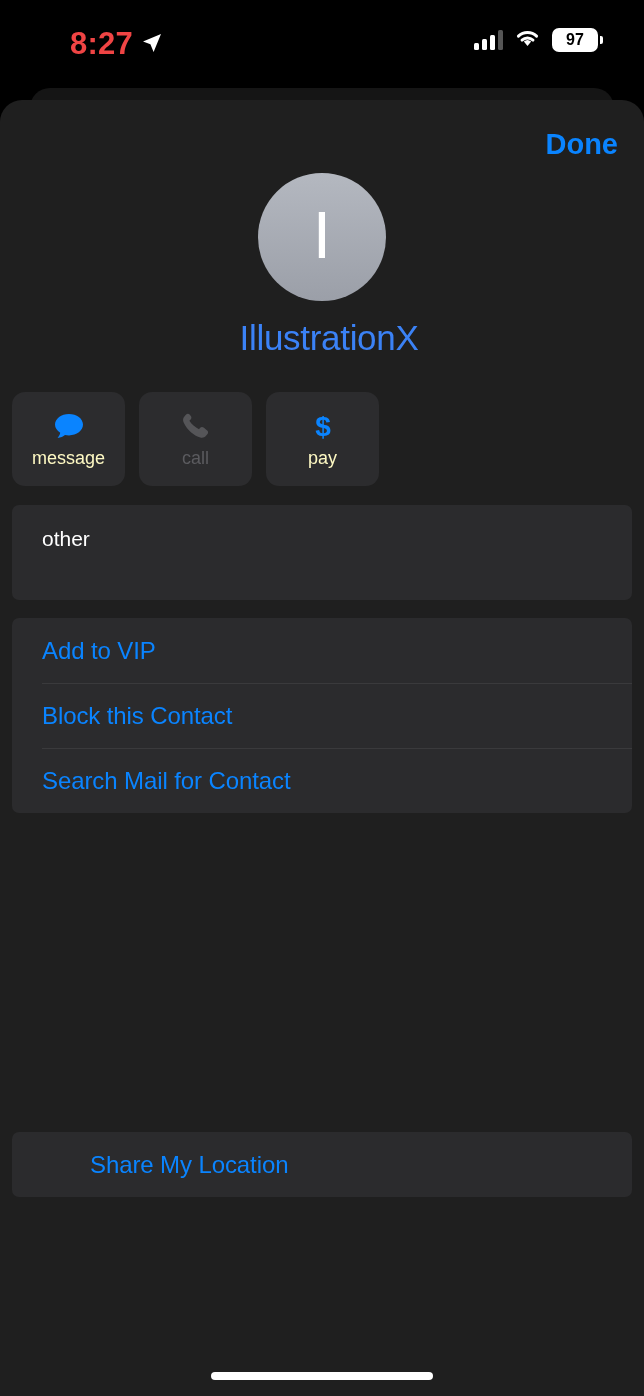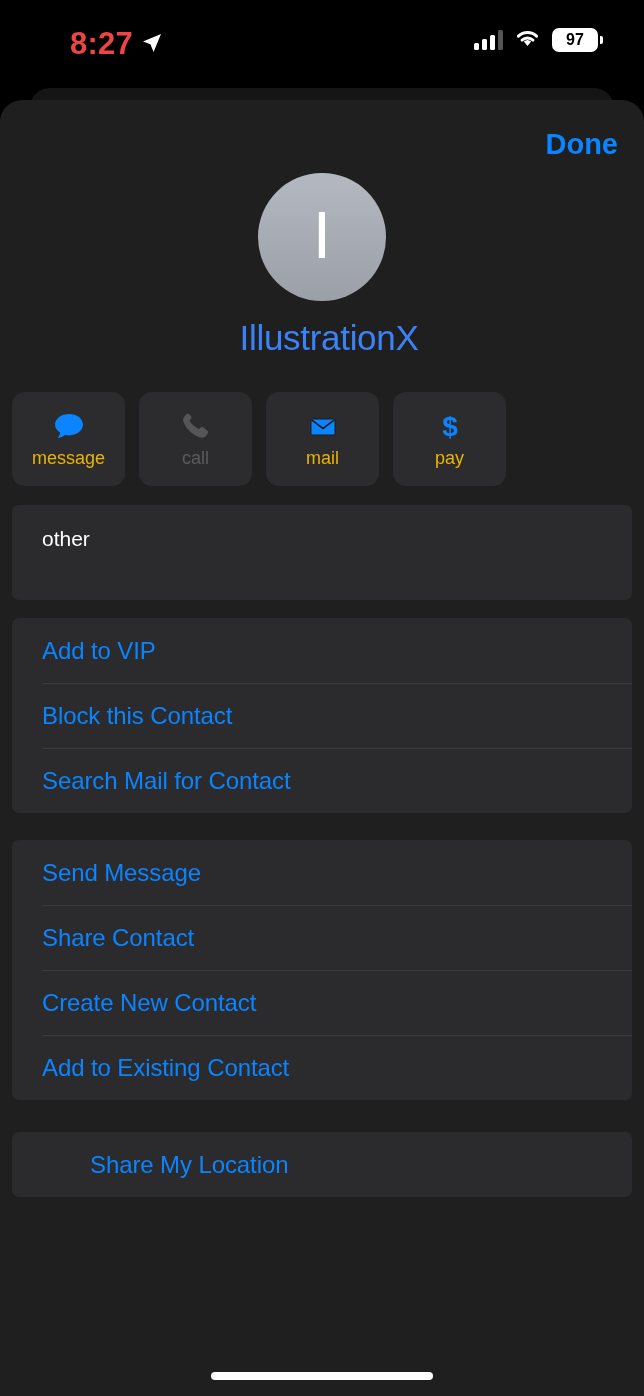--- a/index.html
+++ b/index.html
@@ -87,21 +87,21 @@
     width:680px; display:flex; gap:14px;
   }
   .act {
     width:113px; height:94px; flex:0 0 auto;
     background:#2c2c2e; border-radius:13px;
     display:flex; flex-direction:column; align-items:center; justify-content:center;
     gap:8px; cursor:pointer; border:none;
   }
   .act .ic { width:34px; height:30px; display:block; }
   .act .lb { font-size:18px; line-height:1; font-family:"Liberation Sans",sans-serif; }
-  .act.on .lb { color:#eab308; }
+  .act.on .lb { color:#fef9c3; }
   .act.off .lb { color:#5b5b5f; }
 
   
   .card {
     position:absolute; left:12px; width:620px;
     background:#2b2b2d; border-radius:7px; overflow:hidden;
   }
   #card-other { top:405px; height:95px; }
   .oth-label {
     position:absolute; left:30px; top:22px;
@@ -183,27 +183,20 @@
       </button>
 
       <button class="act off">
         <svg class="ic" viewBox="0 0 34 30">
           <path d="M10.6 3.4 c-1.1-1-2.7-0.8-3.7 0.3 L5.2 5.7 c-1.4 1.6-1.5 4-0.3 6.4 c1.4 2.9 3.9 6.4 7 9.1 c3.1 2.7 6.7 4.6 9.4 5.3 c2.2 0.6 4.3 0 5.5-1.4 l1.7-2 c0.9-1.1 0.8-2.7-0.3-3.6 l-3.6-2.9 c-1.1-0.9-2.7-0.7-3.6 0.4 l-1 1.2 c-1.9-0.8-3.8-2.1-5.5-3.6 c-1.7-1.5-3.1-3.2-4.1-4.9 l1.2-1.1 c1-0.9 1.1-2.5 0.2-3.5 Z" fill="#555558"></path>
         </svg>
         <span class="lb">call</span>
       </button>
 
 
-      <button class="act on">
-        <svg class="ic" viewBox="0 0 34 30">
-          <rect x="5" y="8" width="24" height="16" rx="1.4" fill="#0a84ff" stroke="#1a1a1a" stroke-width="1"></rect>
-          <path d="M5.6 8.8 L17 17.4 L28.4 8.8" stroke="#1a1a1a" stroke-width="1.6" fill="none"></path>
-        </svg>
-        <span class="lb">mail</span>
-      </button>
 
       <button class="act on">
         <svg class="ic" viewBox="0 0 34 30">
           <text x="17" y="25" text-anchor="middle" font-family="Liberation Sans, sans-serif" font-size="28" font-weight="700" fill="#0a84ff">$</text>
         </svg>
         <span class="lb">pay</span>
       </button>
 
     </div>
 
@@ -217,34 +210,20 @@
         <span>Add to VIP</span>
       </div>
       <div class="row">
         <span>Block this Contact</span>
       </div>
       <div class="row">
         <span>Search Mail for Contact</span>
       </div>
     </div>
 
-    <div class="card" id="card-share">
-      <div class="row">
-        <span>Send Message</span>
-      </div>
-      <div class="row">
-        <span>Share Contact</span>
-      </div>
-      <div class="row">
-        <span>Create New Contact</span>
-      </div>
-      <div class="row">
-        <span>Add to Existing Contact</span>
-      </div>
-    </div>
 
     <div class="card" id="card-loc">
       <div class="row">
         <span>Share My Location</span>
       </div>
     </div>
 
   </div>
 
   <div class="home"></div>

